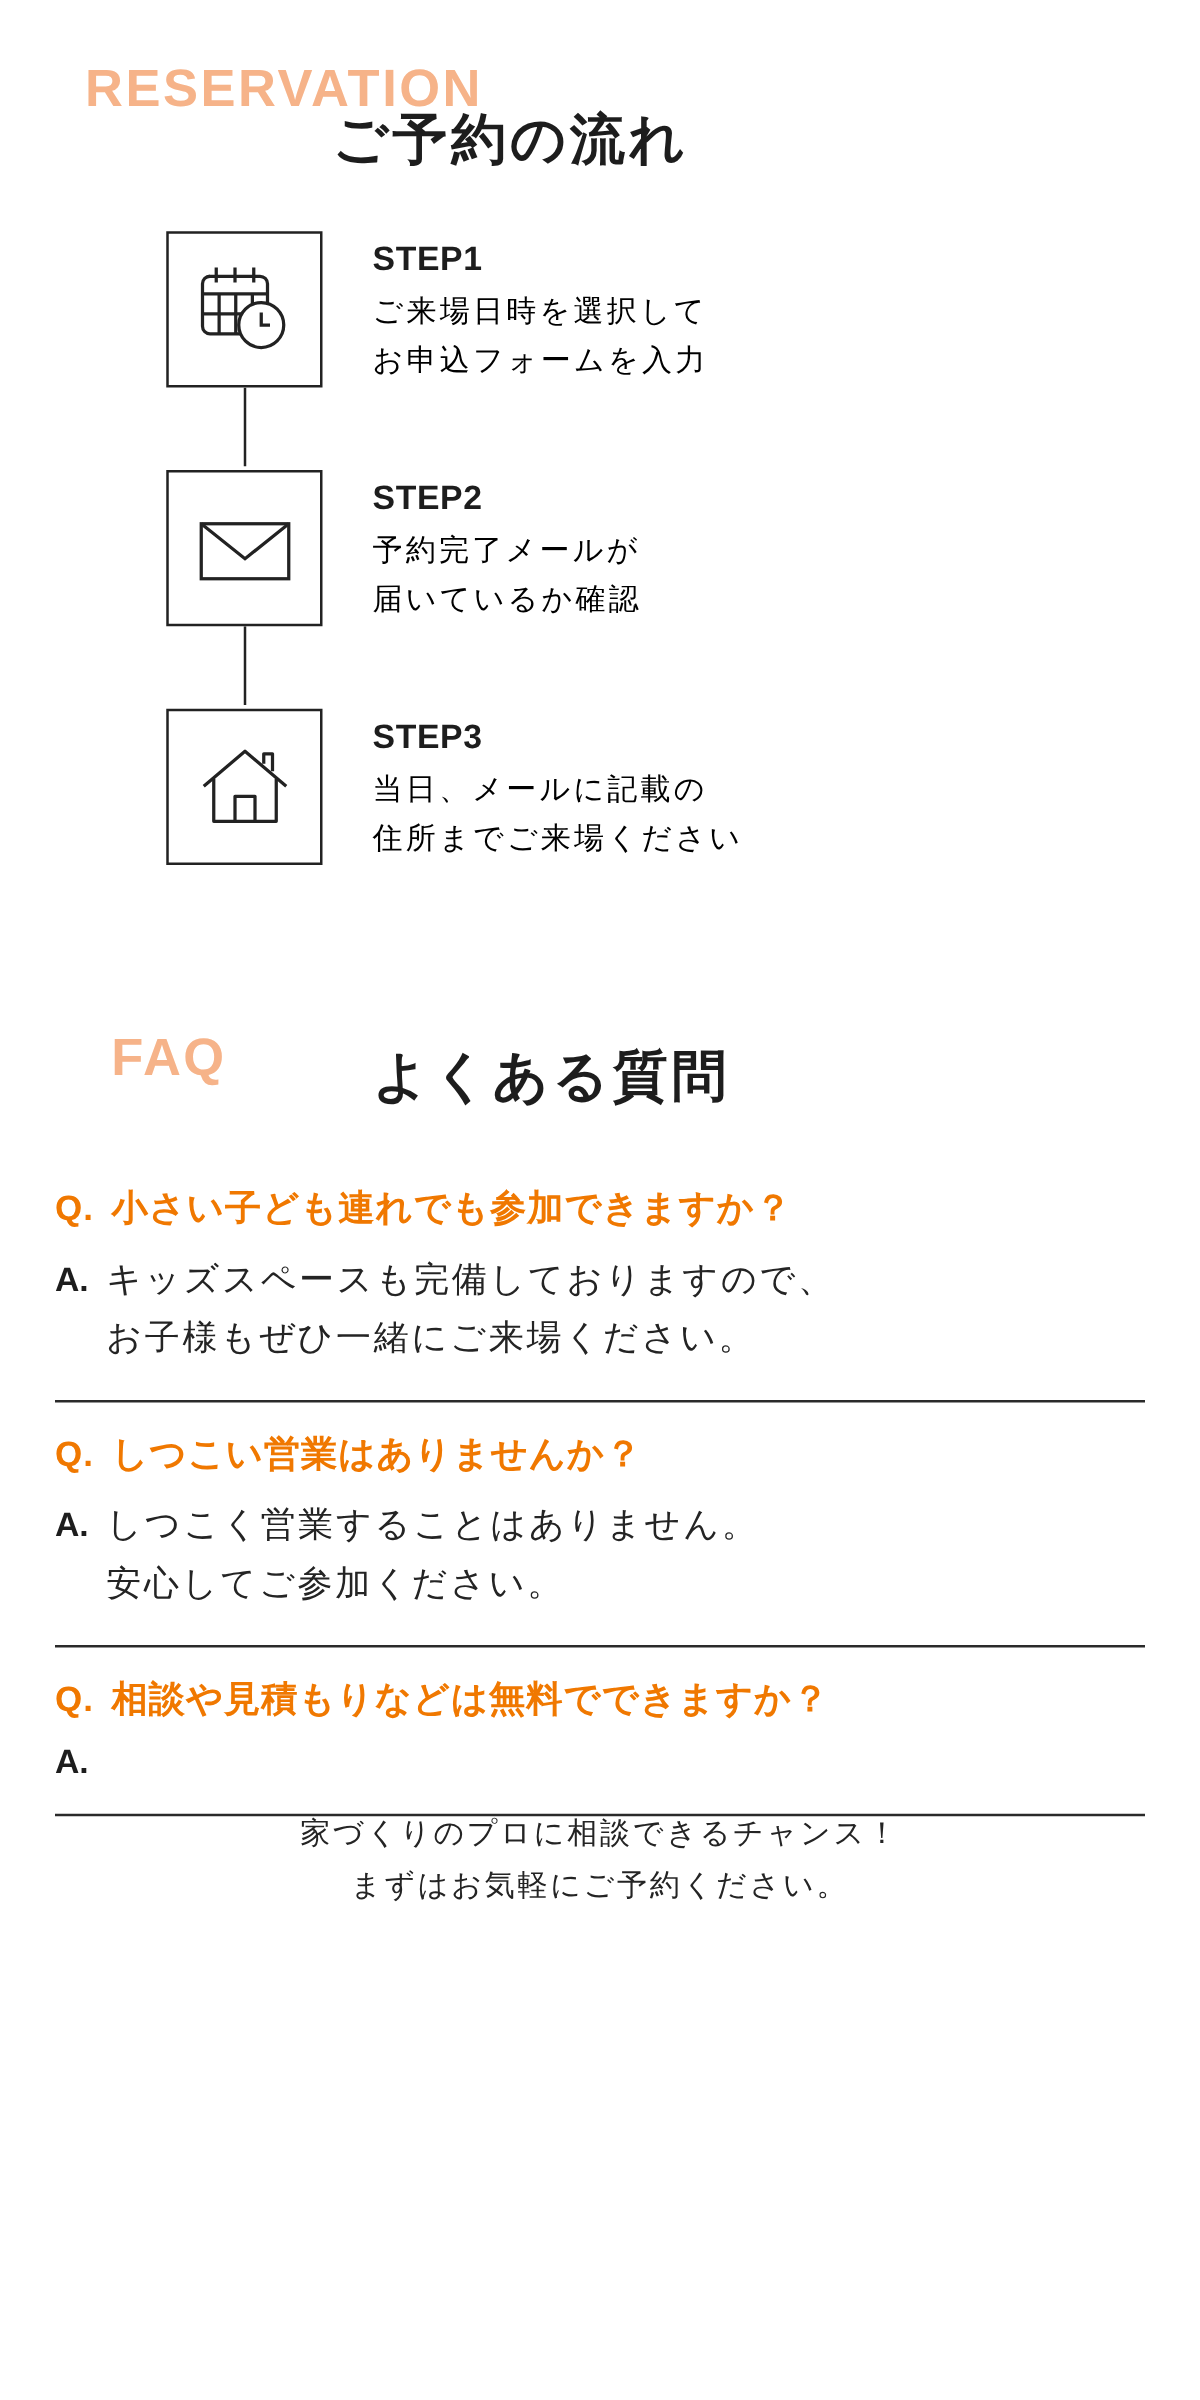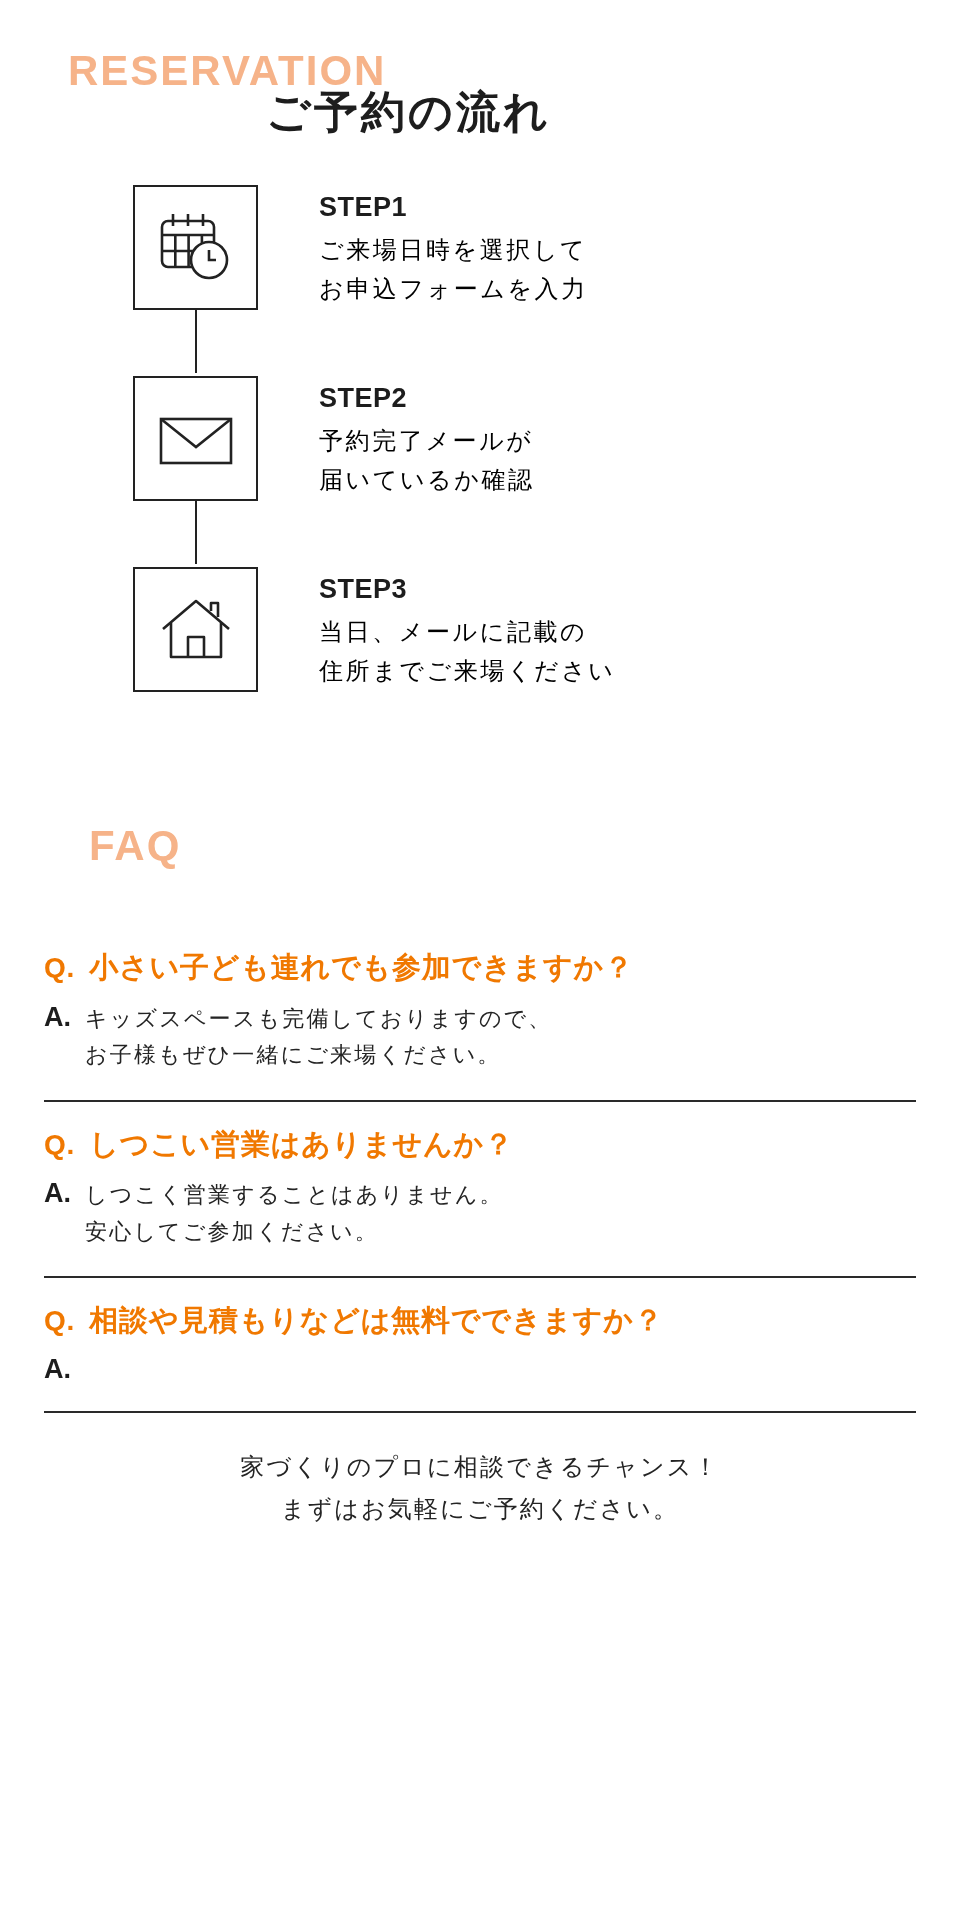--- a/index.html
+++ b/index.html
@@ -23,21 +23,21 @@
     color:#1d1d1d; white-space:nowrap; line-height:1;
   }
 
   
   #reservation-head { height:160px; }
   #reservation-head .sec-en { left:68px; top:50px; }
   #reservation-head .sec-ja { left:266px; top:90px; }
 
   
   .steps { position:absolute; left:0; top:185px; width:100%; }
-  .step-row { position:relative; display:flex; align-items:flex-start;gap:21px; }
+  .step-row { position:relative; display:flex; align-items:flex-start; }
   .step-row + .step-row { margin-top:66px; }
 
   .icon-box {
     width:125px; height:125px; margin-left:133px;
     border:2px solid #222; background:#fff;
     display:flex; align-items:center; justify-content:center;
     flex:0 0 125px; position:relative; z-index:2;
   }
   .connector {
     position:absolute; left:195px; width:2px; height:63px;
@@ -67,21 +67,21 @@
   }
   .faq-q .mark { margin-right:14px; font-size:28px; }
   .faq-a {
     display:flex; align-items:baseline; margin-top:14px; padding-bottom:26px;
   }
   .faq-a .mark {
     color:#1d1d1d; font-weight:700; font-size:27px;
     margin-right:14px; flex:0 0 auto;
   }
   .faq-a .body {
-    color:#242424; font-size:22px; font-weight:400;
+    color:#242424; font-size:28px; font-weight:400;
     letter-spacing:2.2px; line-height:1.66; white-space:pre-line;
   }
   .faq-rule { height:2px; background:#2a2a2a; width:100%; }
 
   
   .footer {
     position:absolute; left:0; top:1430px; width:100%;
     text-align:center; color:#242424;
     font-size:24px; letter-spacing:2.2px; line-height:1.75;
     white-space:pre-line;
@@ -149,20 +149,21 @@
     <div class="step-text">
       <div class="step-title">STEP3</div>
       <div class="step-desc">当日、メールに記載の
 住所までご来場ください</div>
     </div>
   </div>
 </div>
 
 <div class="sec-head" id="faq-head">
   <div class="sec-en">FAQ</div>
+  <div class="sec-ja">よくある質問</div>
 </div>
 
 <div class="faq-list">
 
   <div class="faq-item">
     <div class="faq-q">
       <span class="mark">Q.</span>
       <span>小さい子ども連れでも参加できますか？</span>
     </div>
     <div class="faq-a">

